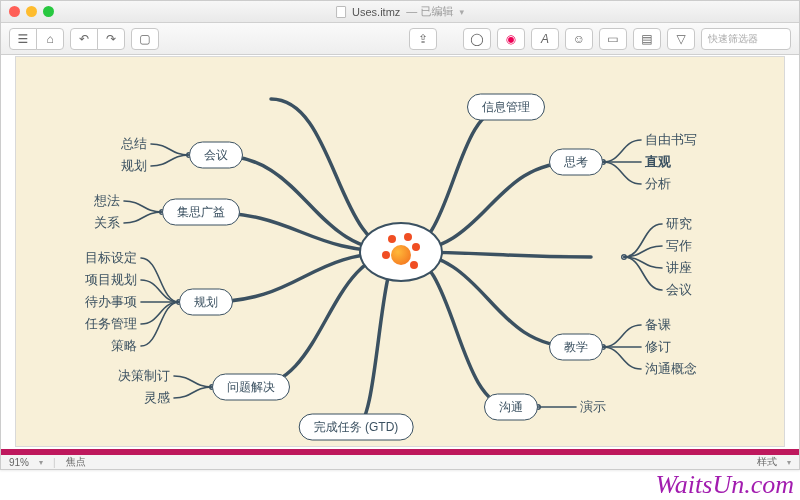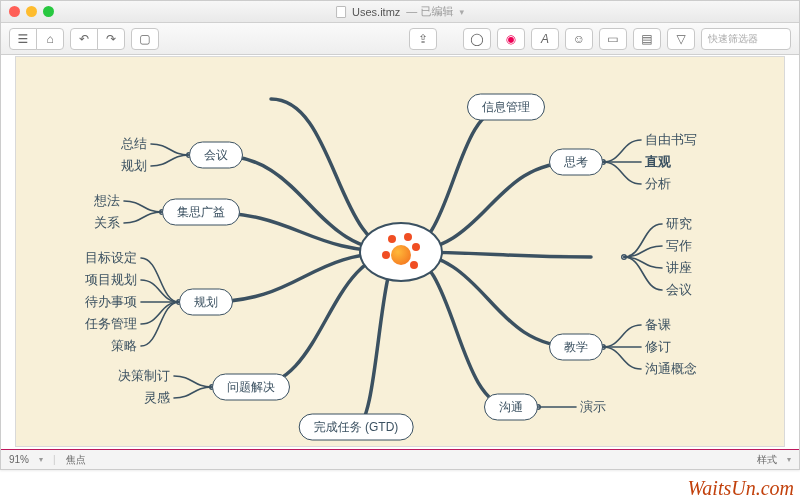--- a/index.html
+++ b/index.html
@@ -12,24 +12,24 @@
   .title-center { position:absolute; left:50%; transform:translateX(-50%); font-size:11px; color:#555; display:flex; align-items:center; gap:6px;}
   .title-center .sub{color:#999;}
   .title-center .chev{font-size:9px; color:#aaa;}
   .doc-icon{width:10px;height:12px;background:#fff;border:1px solid #bbb;border-radius:1px;display:inline-block;}
   .toolbar { height:32px; background:linear-gradient(#fafafa,#eee); border-bottom:1px solid #cfcfcf; display:flex; align-items:center; padding:0 8px; gap:6px; font-size:12px; color:#666; }
   .tbtn { height:22px; min-width:28px; background:#fff; border:1px solid #c8c8c8; border-radius:4px; display:flex; align-items:center; justify-content:center; padding:0 5px; font-size:12px; color:#666;}
   .tgrp { display:flex; } .tgrp .tbtn{border-radius:0;margin-left:-1px;} .tgrp .tbtn:first-child{border-radius:4px 0 0 4px;margin-left:0;} .tgrp .tbtn:last-child{border-radius:0 4px 4px 0;}
   .spacer { flex:1; }
   .search { height:22px; width:90px; background:#fff; border:1px solid #c8c8c8; border-radius:4px; font-size:10px; color:#aaa; padding:0 6px; display:flex; align-items:center;}
   .canvas { position:absolute; top:55px; left:14px; right:14px; bottom:22px; background:#f8f0d8; border:1px solid #d9d9d9; overflow:hidden;}
-  .statusbar { position:absolute; bottom:0; left:0; right:0; height:20px; background:#f4f4f4; border-top:1px solid #be185d; display:flex; align-items:center; padding:0 8px; font-size:10px; color:#666; gap:10px;}
+  .statusbar { position:absolute; bottom:0; left:0; right:0; height:20px; background:#f4f4f4; border-top:6px solid #be185d; display:flex; align-items:center; padding:0 8px; font-size:10px; color:#666; gap:10px;}
   .statusbar .chev{font-size:8px;color:#999;}
   .statusbar .right{margin-left:auto;}
-  .watermark { position:absolute; right:6px; bottom:0px; font-family: Georgia, serif; font-style:italic; font-size:20px; color:#c2410c; }
+  .watermark { position:absolute; right:6px; bottom:0px; font-family: Georgia, serif; font-style:italic; font-size:26px; color:#a21caf; }
   
   .mm { position:absolute; inset:0; }
   .mm svg { position:absolute; inset:0; }
   .node { position:absolute; background:#fff; border:1.5px solid #3b5161; border-radius:999px; padding:4px 14px; font-size:12px; color:#3b5161; white-space:nowrap; transform:translate(-50%,-50%); min-height:22px; display:flex; align-items:center; }
   .leaf { position:absolute; font-size:13px; color:#3b5161; white-space:nowrap; transform:translateY(-50%); }
   .leaf.right{ text-align:left; }
   .leaf.left{ text-align:right; transform:translate(-100%,-50%); }
   .center { position:absolute; width:84px; height:60px; background:#fff; border:2px solid #3b5161; border-radius:50%; transform:translate(-50%,-50%); display:flex; align-items:center; justify-content:center;}
   .logo { position:relative; width:38px; height:38px; }
   .logo .big{position:absolute;width:20px;height:20px;border-radius:50%;background:radial-gradient(circle at 35% 35%, #ffb93a, #f26a1b);left:9px;top:12px;}

